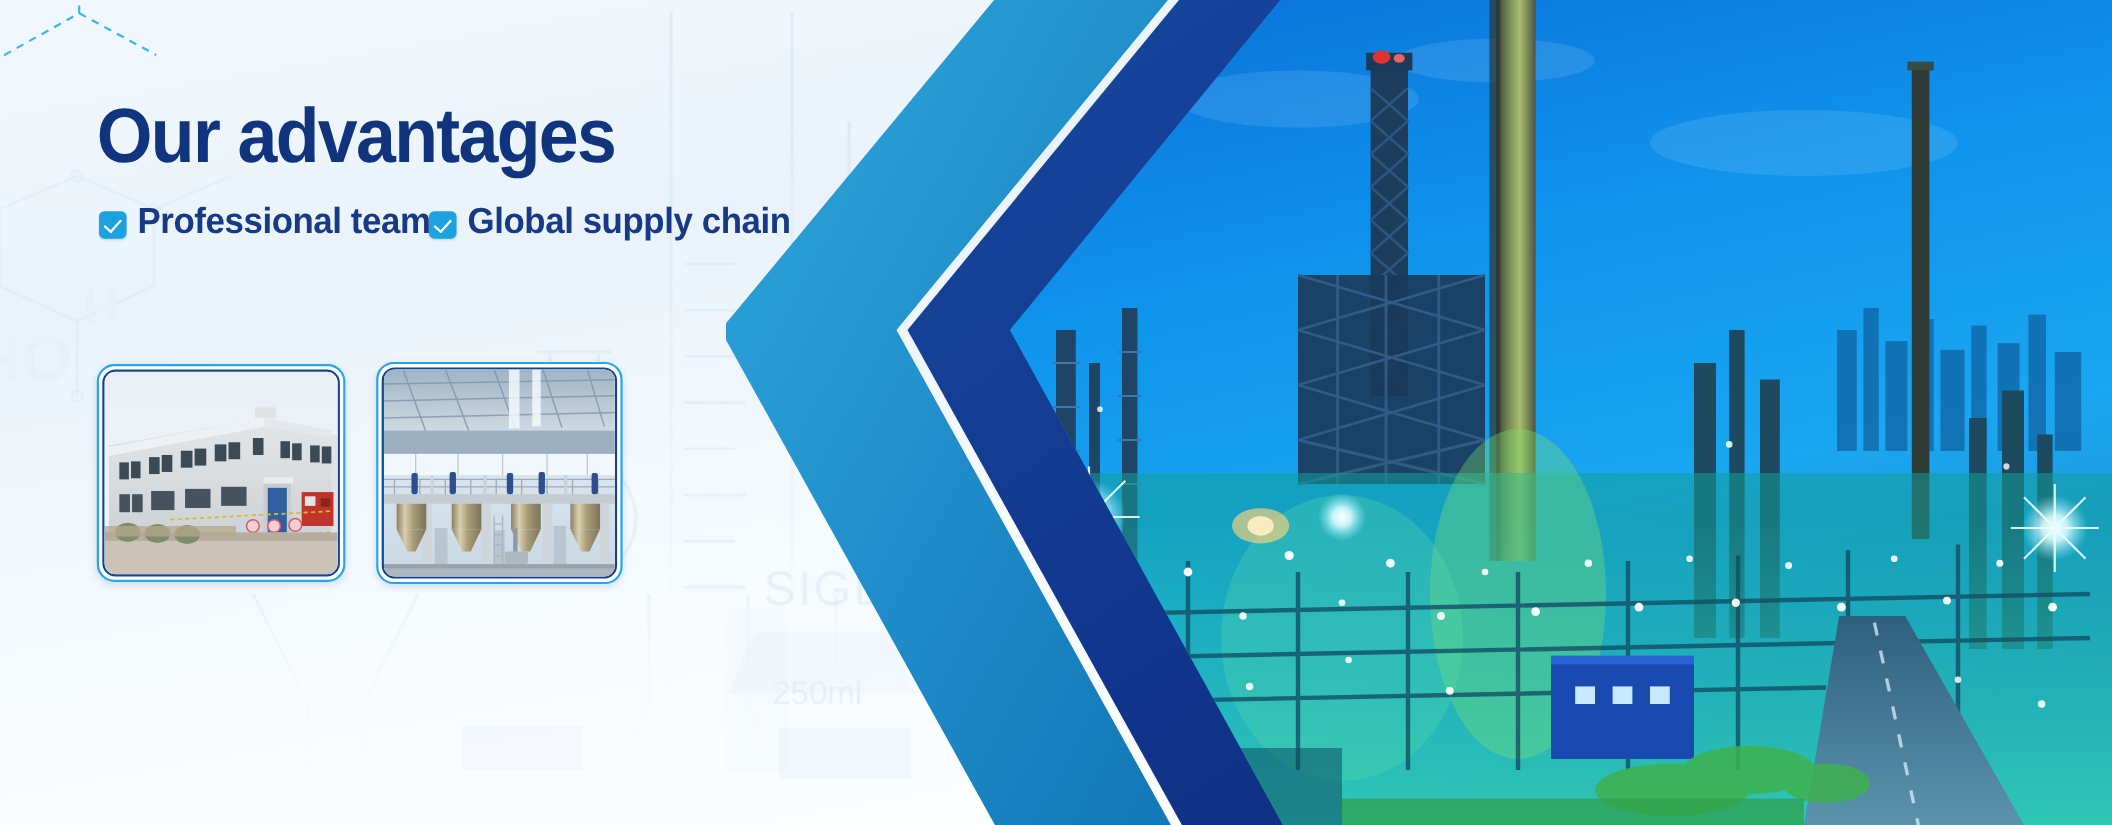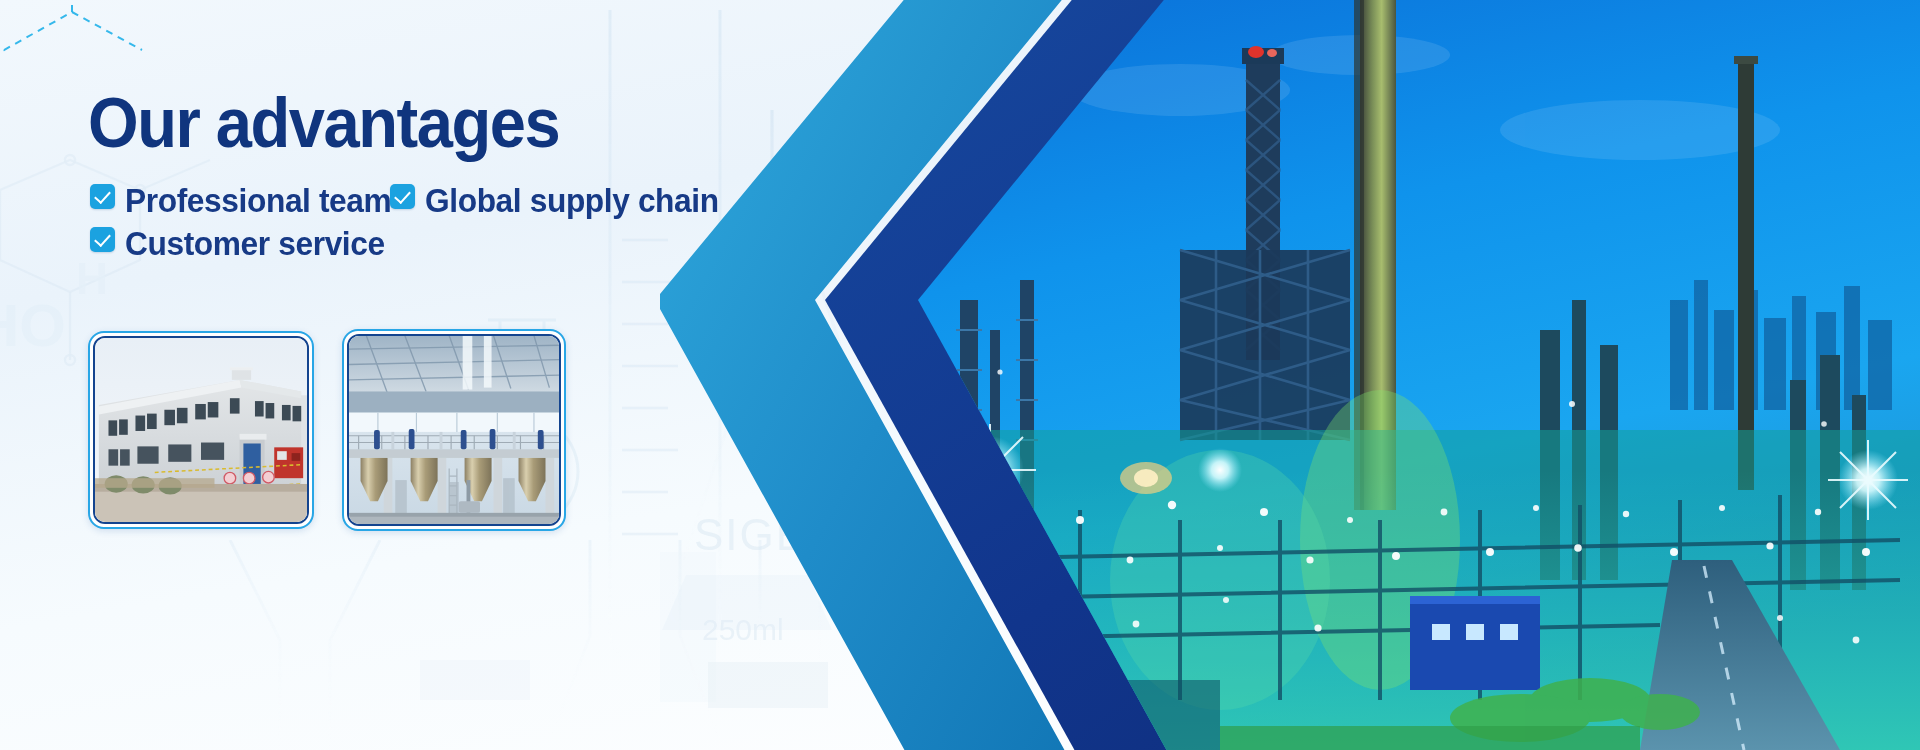--- a/index.html
+++ b/index.html
@@ -41,21 +41,21 @@
   }
 
   
   .bullets {
     position:absolute; left:90px; top:184px;
     display:grid;
     grid-template-columns:300px auto;
     grid-row-gap:10px;
     grid-column-gap:0px;
   }
-  .bullet { display:flex; align-items:flex-start; gap:10px; }
+  .bullet { display:flex; align-items:flex-end; gap:10px; }
   .chk {
     width:25px; height:25px;
     flex:0 0 25px;
     border-radius:5px;
     background:#1ba2e0;
     position:relative;
     box-shadow:0 1px 2px rgba(10,60,120,.18);
   }
   .chk::after{
     content:"";
@@ -210,24 +210,20 @@
       <span class="chk"></span>
       <span class="txt">Professional team</span>
     </div>
 
 
     <div class="bullet">
       <span class="chk"></span>
       <span class="txt">Global supply chain</span>
     </div>
 
-    <div class="bullet">
-      <span class="chk"></span>
-      <span class="txt">Customer service</span>
-    </div>
 
   </div>
 
   <div class="card" id="card-factory">
     <div class="card-inner">
       <div class="photo">
         <svg viewBox="0 0 220 192" preserveAspectRatio="xMidYMid slice" xmlns="http://www.w3.org/2000/svg">
           <defs>
             <linearGradient id="sky1" x1="0" y1="0" x2="0" y2="1">
               <stop offset="0%" stop-color="#e8eff6"></stop>

